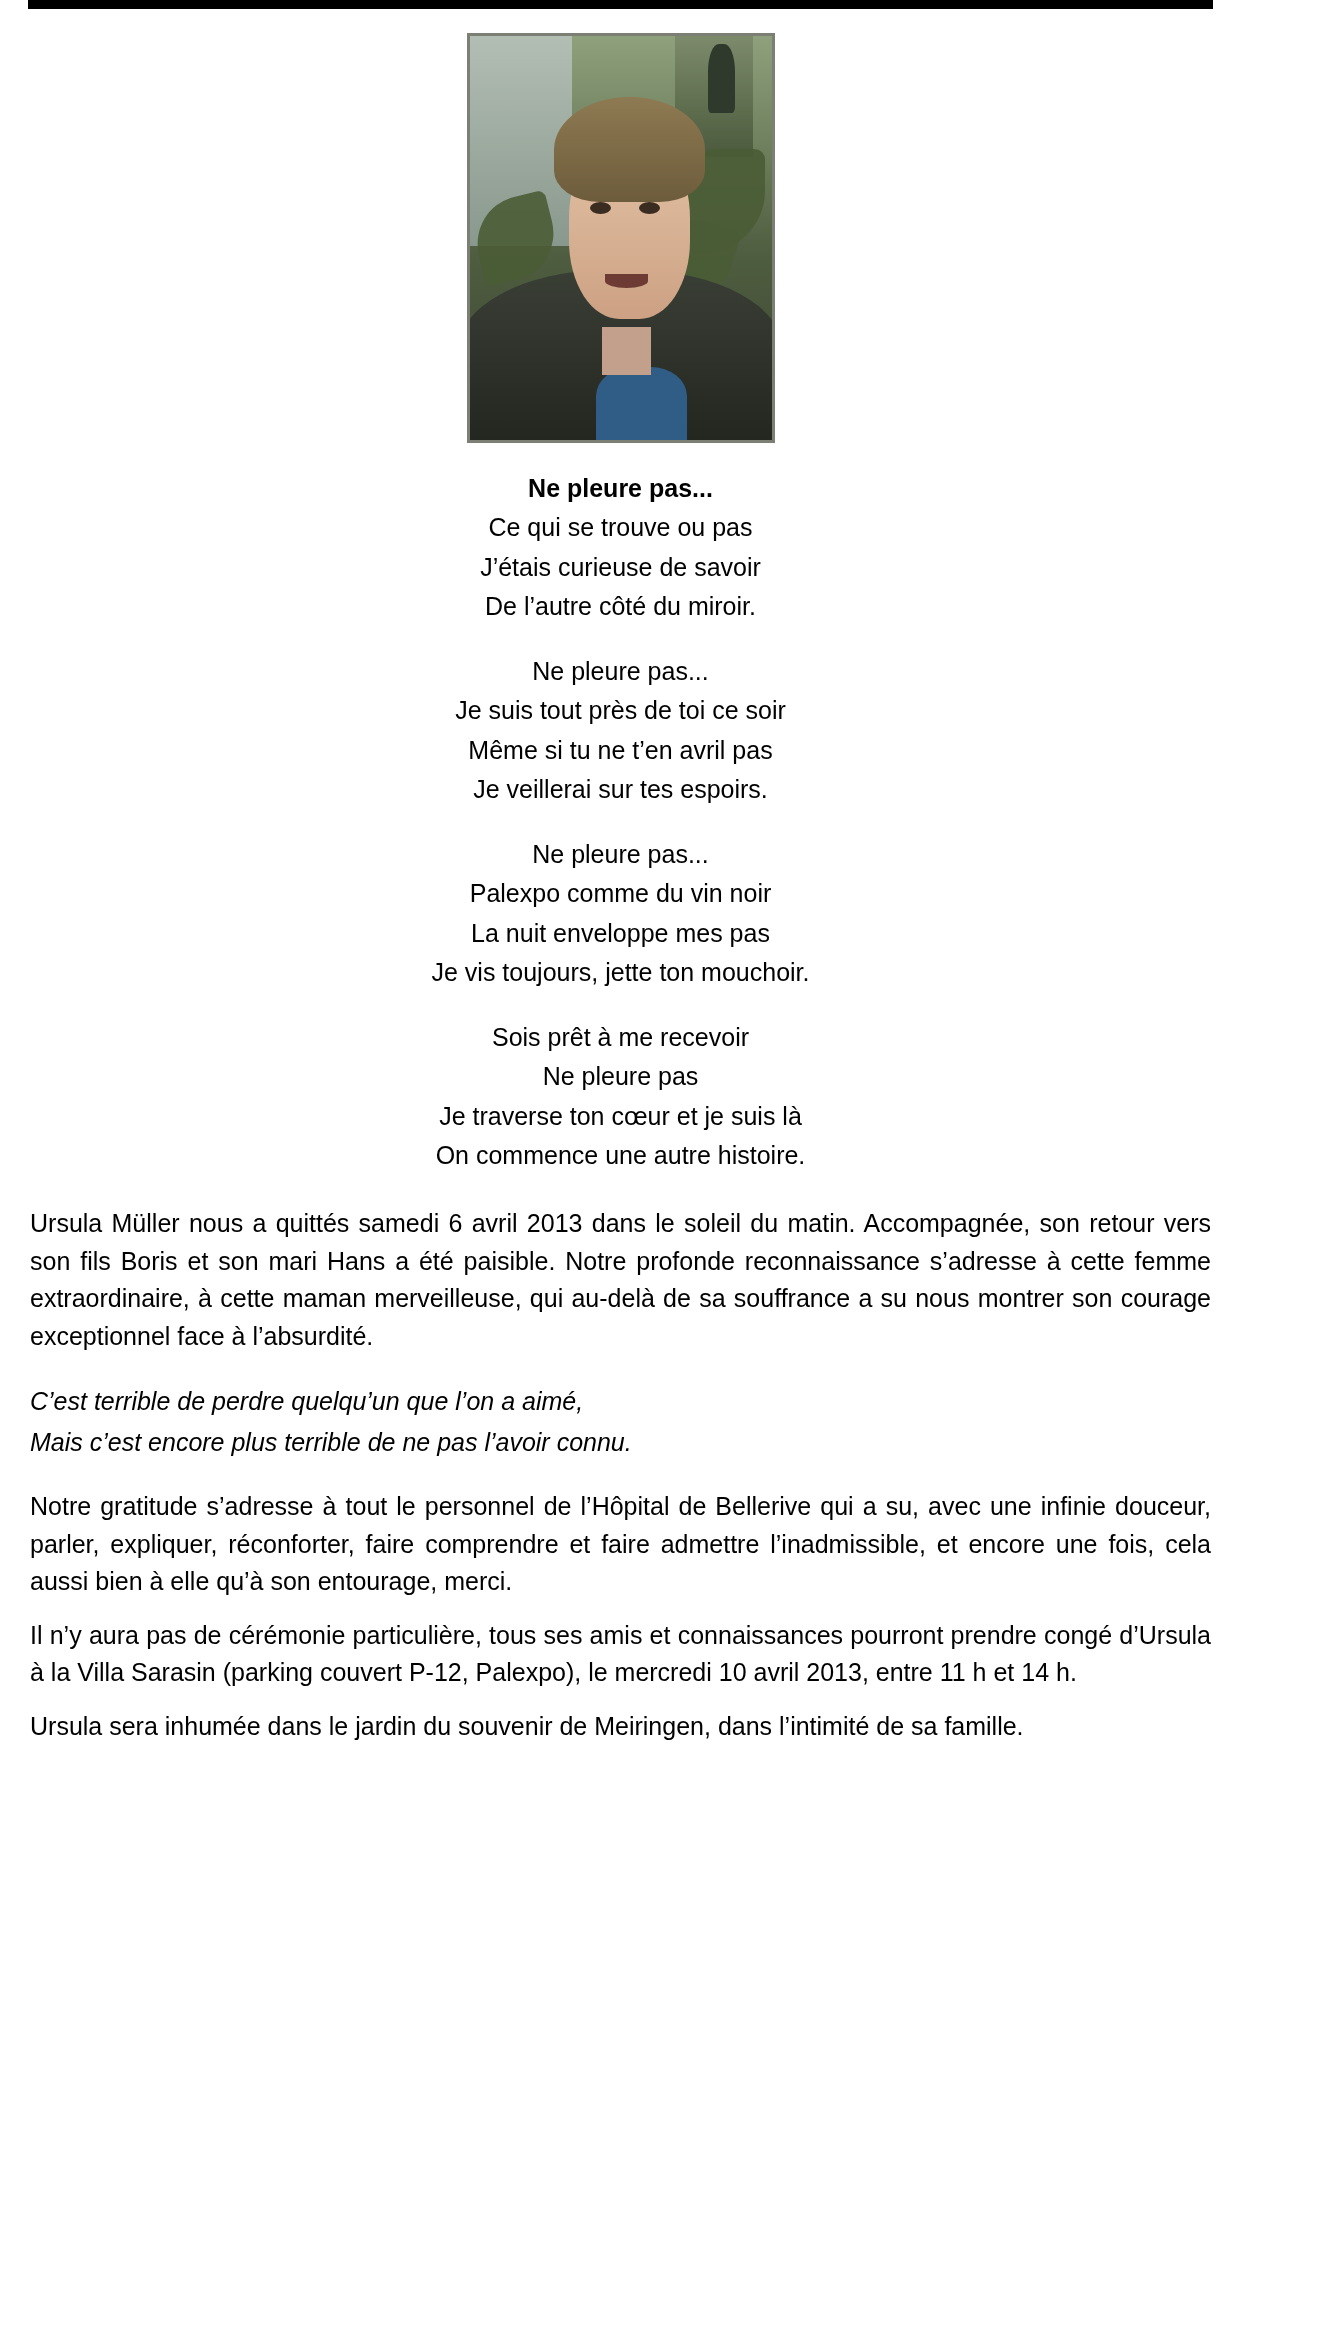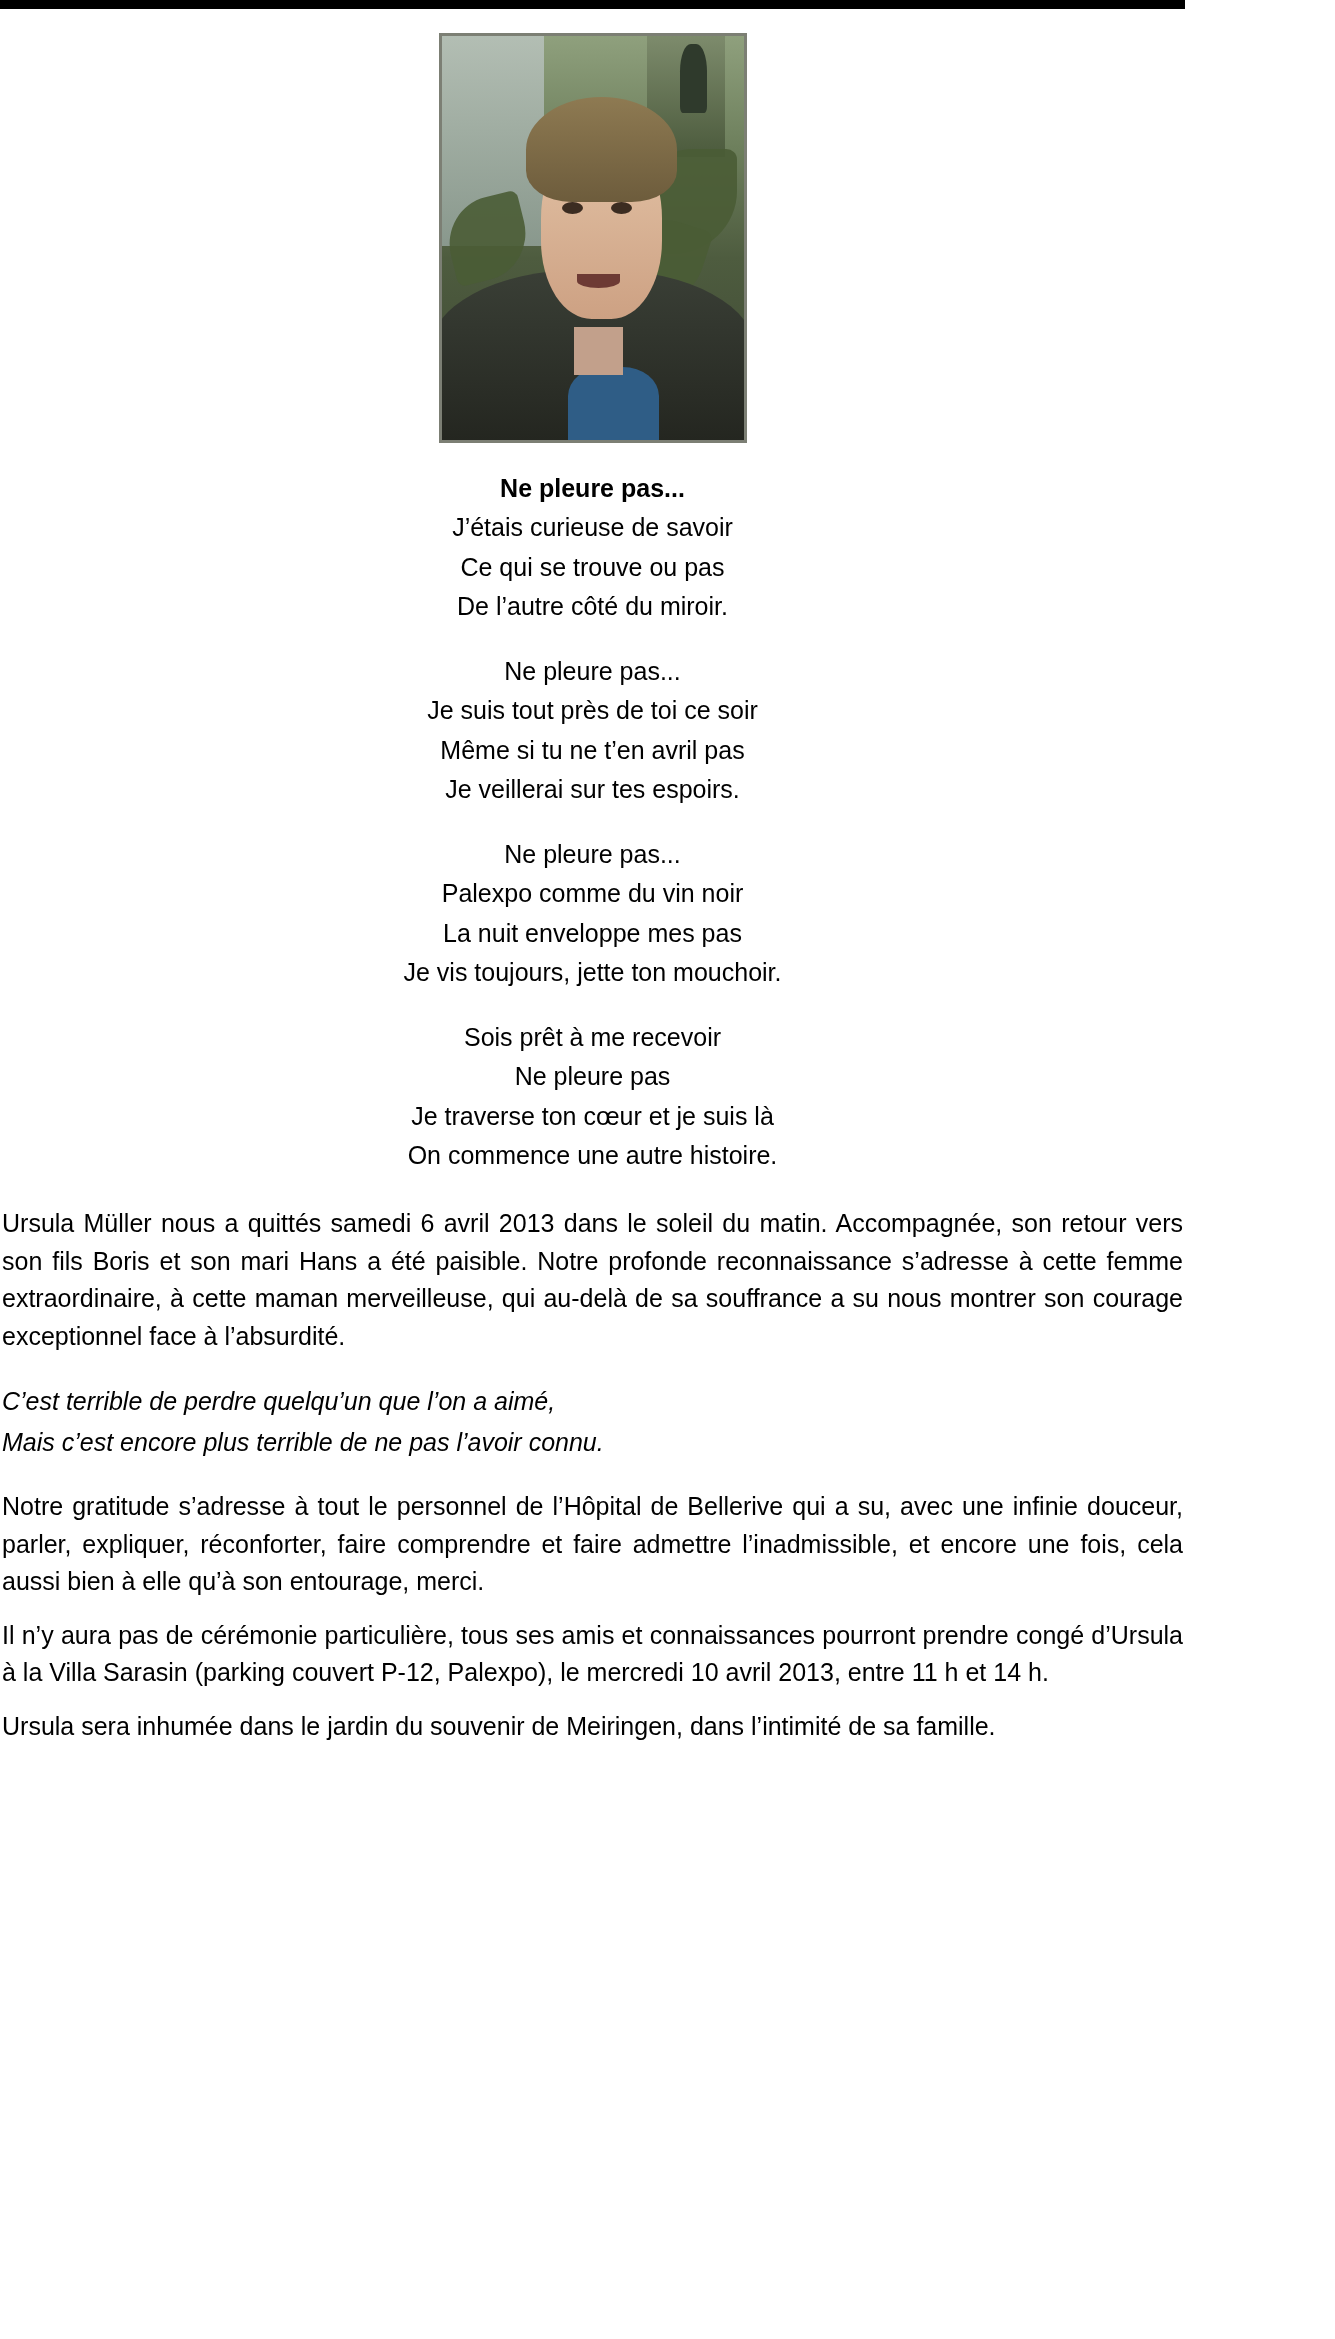--- a/index.html
+++ b/index.html
@@ -12,20 +12,21 @@
     min-height: 2339px;
     font-family: "Liberation Sans", sans-serif;
     color: #000000;
   }
   .page {
     position: relative;
     width: 1185px;
     min-height: 2339px;
     box-sizing: border-box;
     background: #ffffff;
+    margin-left: 28px;
   }
   .top-rule {
     width: 100%;
     height: 9px;
     background: #000000;
   }
   .content {
     padding: 0 2px;
   }
   
@@ -189,22 +190,22 @@
         <div class="ph-eye l"></div>
         <div class="ph-eye r"></div>
         <div class="ph-mouth"></div>
       </div>
     </div>
 
     <div class="poem">
 
       <div class="stanza">
         <span class="line title">Ne pleure pas...</span>
+        <span class="line">Ce qui se trouve ou pas</span>
         <span class="line">J’étais curieuse de savoir</span>
-        <span class="line">Ce qui se trouve ou pas</span>
         <span class="line">De l’autre côté du miroir.</span>
       </div>
 
       <div class="stanza">
         <span class="line">Ne pleure pas...</span>
         <span class="line">Je suis tout près de toi ce soir</span>
         <span class="line">Même si tu ne t’en avril pas</span>
         <span class="line">Je veillerai sur tes espoirs.</span>
       </div>
 

